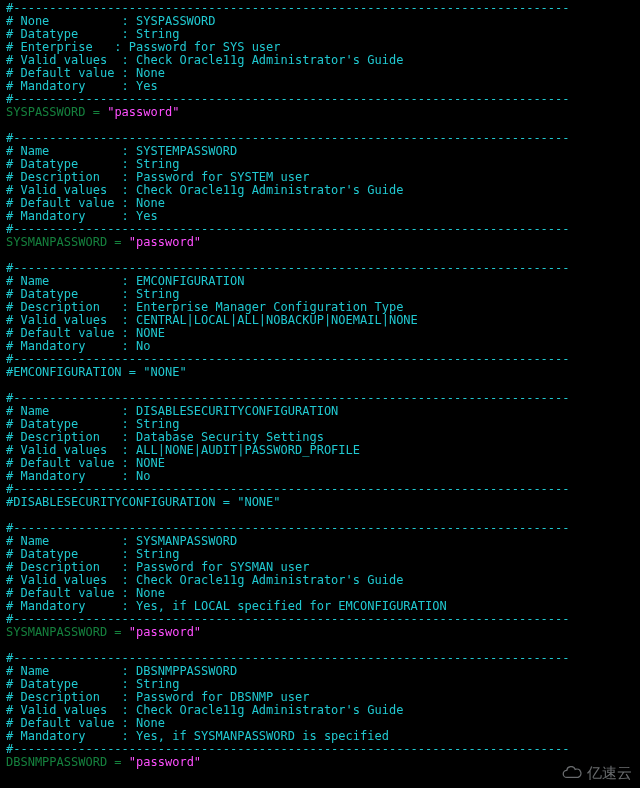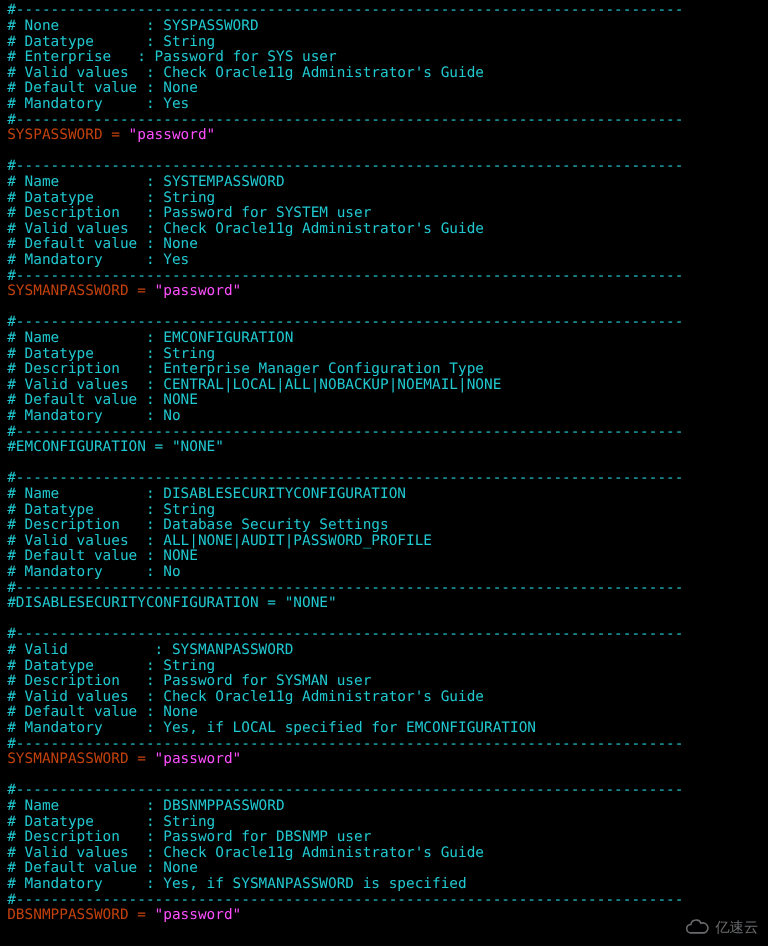--- a/index.html
+++ b/index.html
@@ -14,31 +14,31 @@
     line-height: 13px;
     color: #20c8d0;
   }
   pre {
     margin: 0;
     padding: 2px 6px;
     white-space: pre;
   }
   .comment { color: #20c8d0; }
   .magenta { color: #ff4fff; }
-  .white { color: #c2410c; }
+  .white { color: #15803d; }
   .watermark {
     position: absolute;
     right: 8px;
     bottom: 8px;
     color: #bfc4c8;
     opacity: 0.55;
-    font-size: 12px;
+    font-size: 15px;
     font-family: sans-serif;
     display: flex;
-    align-items: center;
+    align-items: flex-start;
     gap: 4px;
     pointer-events: none;
   }
   .watermark svg { width: 22px; height: 14px; }
 </style>
 </head>
 <body>
 
 <pre id="code"><span class="comment">#-----------------------------------------------------------------------------</span>
 <span class="comment"># None          : SYSPASSWORD</span>
@@ -74,21 +74,21 @@
 <span class="comment"># Name          : DISABLESECURITYCONFIGURATION</span>
 <span class="comment"># Datatype      : String</span>
 <span class="comment"># Description   : Database Security Settings</span>
 <span class="comment"># Valid values  : ALL|NONE|AUDIT|PASSWORD_PROFILE</span>
 <span class="comment"># Default value : NONE</span>
 <span class="comment"># Mandatory     : No</span>
 <span class="comment">#-----------------------------------------------------------------------------</span>
 <span class="comment">#DISABLESECURITYCONFIGURATION = "NONE"</span>
 <span class="comment"></span>
 <span class="comment">#-----------------------------------------------------------------------------</span>
-<span class="comment"># Valid          : SYSMANPASSWORD</span>
+<span class="comment"># Name          : SYSMANPASSWORD</span>
 <span class="comment"># Datatype      : String</span>
 <span class="comment"># Description   : Password for SYSMAN user</span>
 <span class="comment"># Valid values  : Check Oracle11g Administrator's Guide</span>
 <span class="comment"># Default value : None</span>
 <span class="comment"># Mandatory     : Yes, if LOCAL specified for EMCONFIGURATION</span>
 <span class="comment">#-----------------------------------------------------------------------------</span>
 <span class="white">SYSMANPASSWORD = </span><span class="magenta">"password"</span>
 <span class="comment"></span>
 <span class="comment">#-----------------------------------------------------------------------------</span>
 <span class="comment"># Name          : DBSNMPPASSWORD</span>

